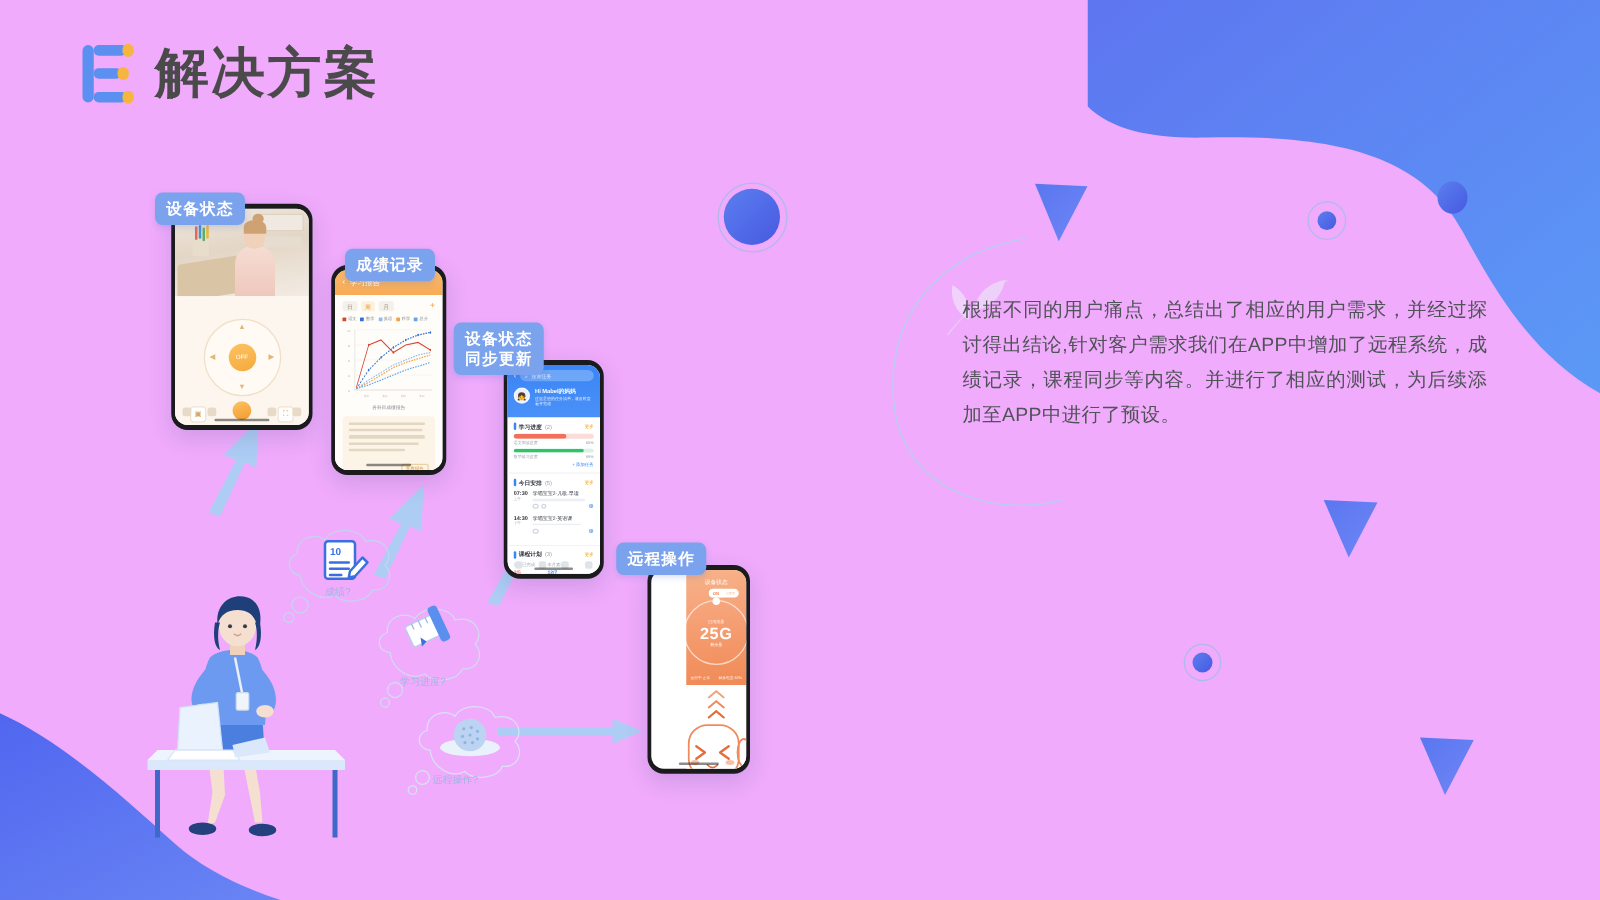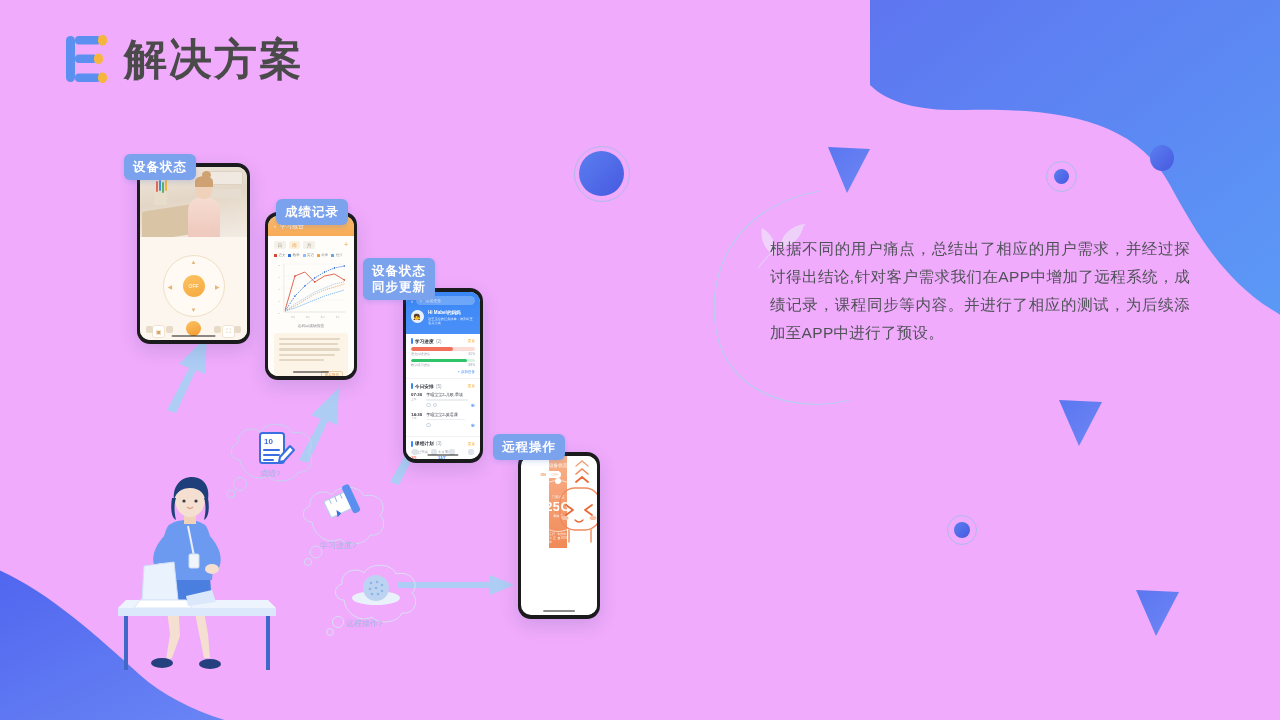--- a/index.html
+++ b/index.html
@@ -584,21 +584,21 @@
         <i></i>
       </div>
       <div class="homebar"></div>
     </div>
   </div>
   <div class="plabel" style="left:363px; top:258px;">设备状态
 同步更新</div>
 
   <div class="phone" id="phone4">
     <div class="screen">
-      <div style="display:flex;height:100%;margin-left:28px;">
+      <div style="display:flex;flex-direction:column;height:100%;margin-left:28px;">
         <div class="rc-top">
           <div class="rc-title">设备状态</div>
           <div class="rc-toggle">
             <span class="on">ON</span>
             <span class="off">OFF</span>
           </div>
           <div class="rc-gauge">
             <div class="rc-knob"></div>
             <div class="rc-sub">已用流量</div>
             <div class="rc-val">25G</div>

